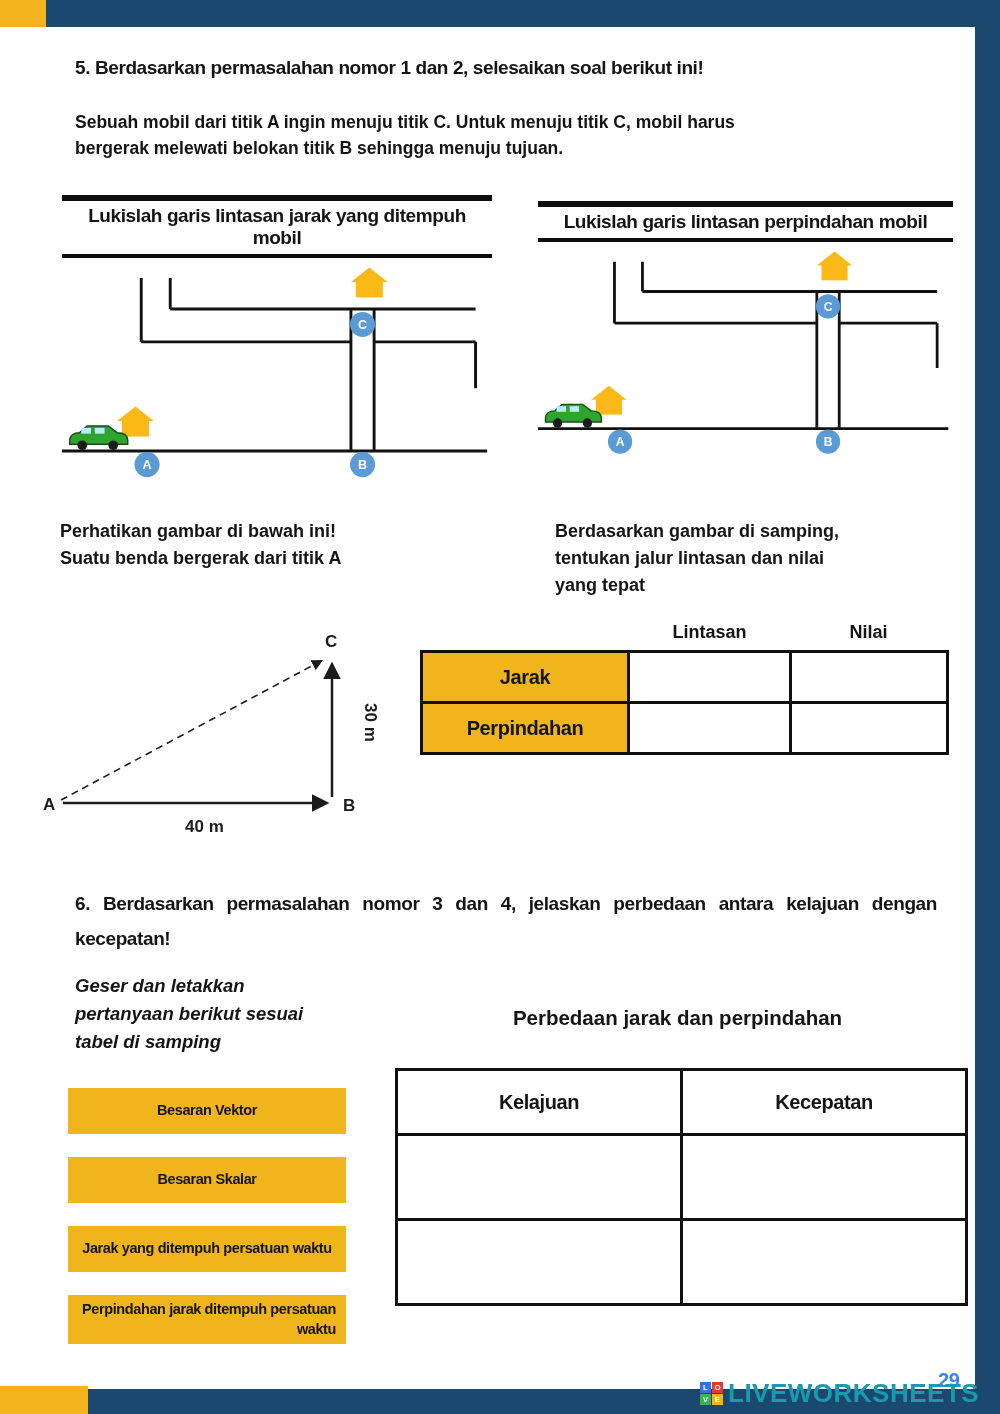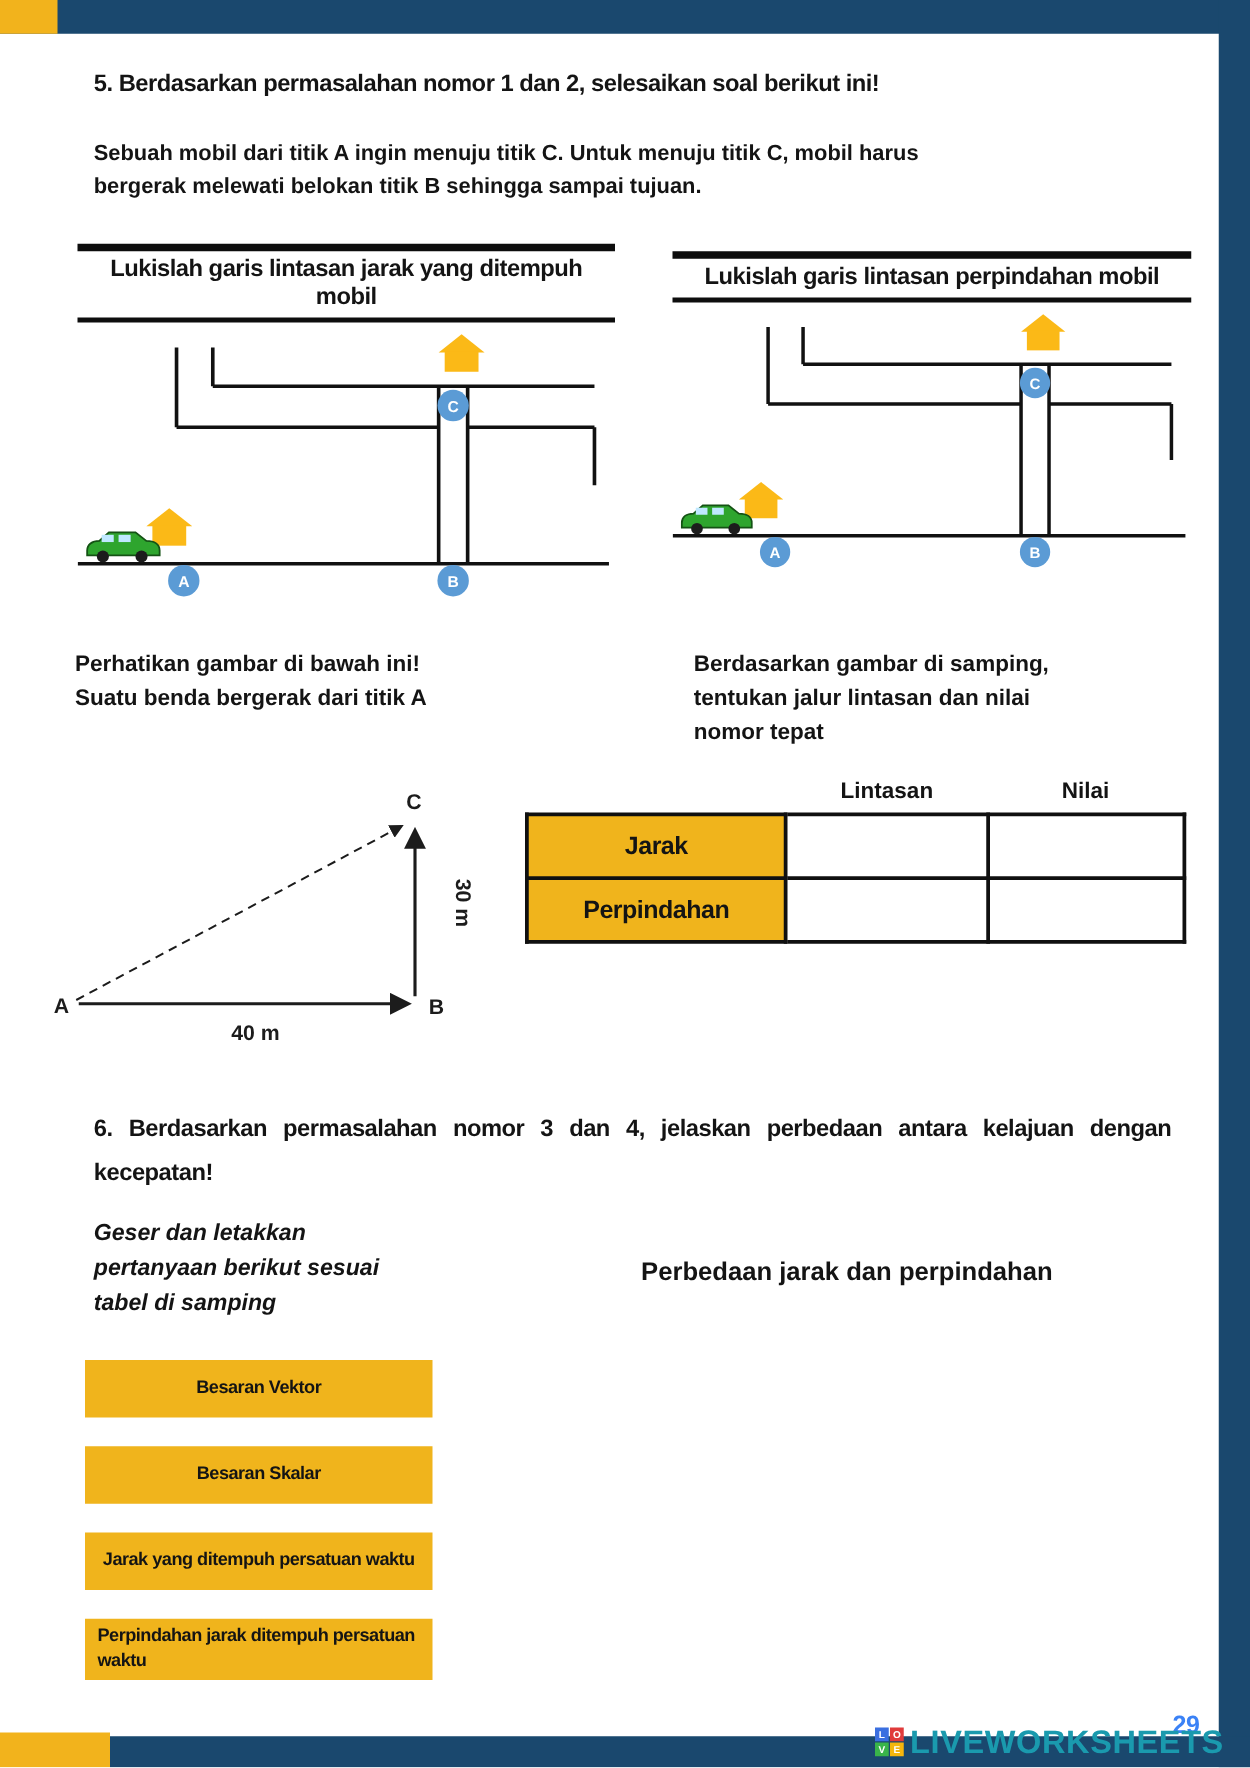--- a/index.html
+++ b/index.html
@@ -45,21 +45,21 @@
 
   .q6-heading { position:absolute; left:75px; top:886px; width:862px; font-size:19px; font-weight:700; line-height:1.85; }
   .q6-heading .just { text-align:justify; text-align-last:justify; }
 
   .drag-prompt { position:absolute; left:75px; top:972px; width:330px; font-size:18.5px; font-weight:700; line-height:1.5;font-style:italic; }
   .t2-title { position:absolute; left:395px; top:1006px; width:565px; text-align:center; font-size:20.5px; font-weight:700; }
 
   .drag-list { position:absolute; left:68px; top:1088px; width:278px; display:flex; flex-direction:column; gap:23px; }
   .drag-item {
     background:#F0B41C; min-height:46px; box-sizing:border-box; padding:5px 10px;
-    display:flex; align-items:center; justify-content:center; text-align:left;
+    display:flex; align-items:center; justify-content:center; text-align:right;
     font-size:14.5px; font-weight:700; line-height:1.35; cursor:grab;
   }
 
   .t2 { position:absolute; left:395px; top:1068px; border-collapse:collapse; }
   .t2 td { border:3px solid #101010; width:280px; background:#ffffff; }
   .t2 .head { height:60px; text-align:center; font-weight:700; font-size:20px; }
   .t2 .blank { height:80px; }
 
   .page-num { position:absolute; left:938px; top:1369px; font-size:20px; font-weight:700; color:#3b82f6; z-index:3; }
   .brand { position:absolute; left:700px; top:1378px; z-index:3; display:flex; align-items:center; gap:5px; }
@@ -119,21 +119,21 @@
           <circle cx="311" cy="62" r="13" fill="#5B9BD5"></circle>
           <text x="311" y="67" fill="#ffffff">C</text>
         </g>
       </symbol>
     </defs>
   </svg>
 
   <div class="q5-heading cond">5. Berdasarkan permasalahan nomor 1 dan 2, selesaikan soal berikut ini!</div>
   <div class="q5-intro">
     <div>Sebuah mobil dari titik A ingin menuju titik C. Untuk menuju titik C, mobil harus</div>
-    <div>bergerak melewati belokan titik B sehingga sampai tujuan.</div>
+    <div>bergerak melewati belokan titik B sehingga menuju tujuan.</div>
   </div>
 
   <div class="panel panel-left">
     <div class="panel-title cond">Lukislah garis lintasan jarak yang ditempuh mobil</div>
     <svg class="map-svg" width="430" height="235" viewBox="0 0 445 240">
       <use href="#citymap" xlink:href="#citymap"></use>
     </svg>
   </div>
 
   <div class="panel panel-right">
@@ -143,21 +143,21 @@
     </svg>
   </div>
 
   <div class="prompt prompt-left">
     <div>Perhatikan gambar di bawah ini!</div>
     <div>Suatu benda bergerak dari titik A</div>
   </div>
   <div class="prompt prompt-right">
     <div>Berdasarkan gambar di samping,</div>
     <div>tentukan jalur lintasan dan nilai</div>
-    <div>nomor tepat</div>
+    <div>yang tepat</div>
   </div>
 
   <svg class="triangle-svg" width="345" height="215" viewBox="0 0 345 215" font-family="Liberation Sans, sans-serif" font-weight="bold" fill="#1c1c1c">
     <defs>
       <marker id="arrow" viewBox="0 0 10 10" refX="8" refY="5" markerWidth="7" markerHeight="7" orient="auto">
         <path d="M0,0 L10,5 L0,10 Z" fill="#1c1c1c"></path>
       </marker>
     </defs>
     <line x1="28" y1="178" x2="291" y2="178" stroke="#1c1c1c" stroke-width="2.5" marker-end="url(#arrow)"></line>
     <line x1="297" y1="172" x2="297" y2="40" stroke="#1c1c1c" stroke-width="2.5" marker-end="url(#arrow)"></line>
@@ -199,20 +199,36 @@
 
   <div class="t2-title">Perbedaan jarak dan perpindahan</div>
 
   <div class="drag-list">
     <div class="drag-item cond">Besaran Vektor</div>
     <div class="drag-item cond">Besaran Skalar</div>
     <div class="drag-item cond">Jarak yang ditempuh persatuan waktu</div>
     <div class="drag-item cond">Perpindahan jarak ditempuh persatuan waktu</div>
   </div>
 
+  <table class="t2">
+    <tbody>
+        <tr>
+      <td class="head cond">Kelajuan</td>
+      <td class="head cond">Kecepatan</td>
+    </tr>
+    <tr>
+      <td class="blank"></td>
+      <td class="blank"></td>
+    </tr>
+    <tr>
+      <td class="blank"></td>
+      <td class="blank"></td>
+    </tr>
+  </tbody>
+    </table>
 
   <div class="page-num cond">29</div>
   <div class="brand">
     <div class="brand-logo">
       <span class="lg-l">L</span>
       <span class="lg-o">O</span>
       <span class="lg-v">V</span>
       <span class="lg-e">E</span>
     </div>
     <span class="brand-text">LIVEWORKSHEETS</span>

